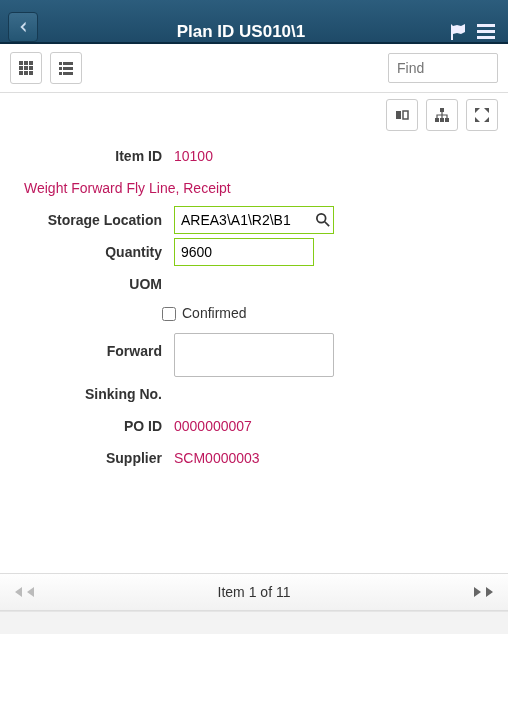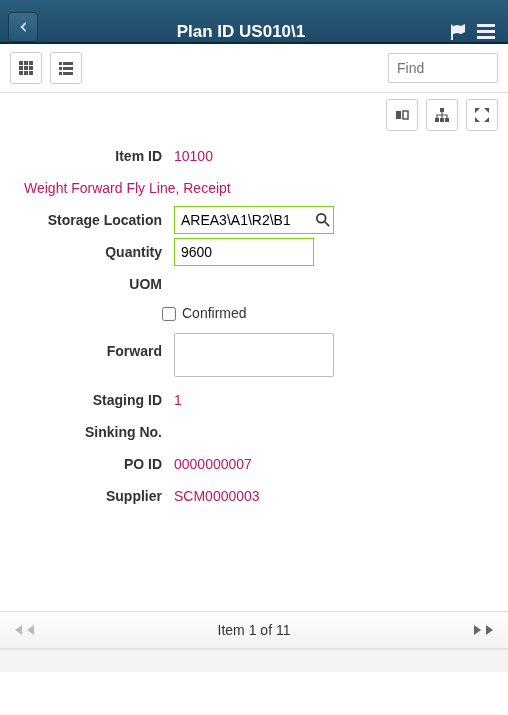--- a/index.html
+++ b/index.html
@@ -253,24 +253,20 @@
 <div class="chk-row">
   <input type="checkbox" style="">
   <label>Confirmed</label>
 </div>
 
 <div class="form">
   <div class="row tall">
     <div class="lbl" style="padding-top:10px">Forward</div>
     <textarea class="ta" style=""></textarea>
   </div>
-  <div class="row" style="margin-top:8px">
-    <div class="lbl">Staging ID</div>
-    <div class="val">1</div>
-  </div>
   <div class="row">
     <div class="lbl">Sinking No.</div>
   </div>
   <div class="row">
     <div class="lbl">PO ID</div>
     <div class="val">0000000007</div>
   </div>
   <div class="row">
     <div class="lbl">Supplier</div>
     <div class="val">SCM0000003</div>

